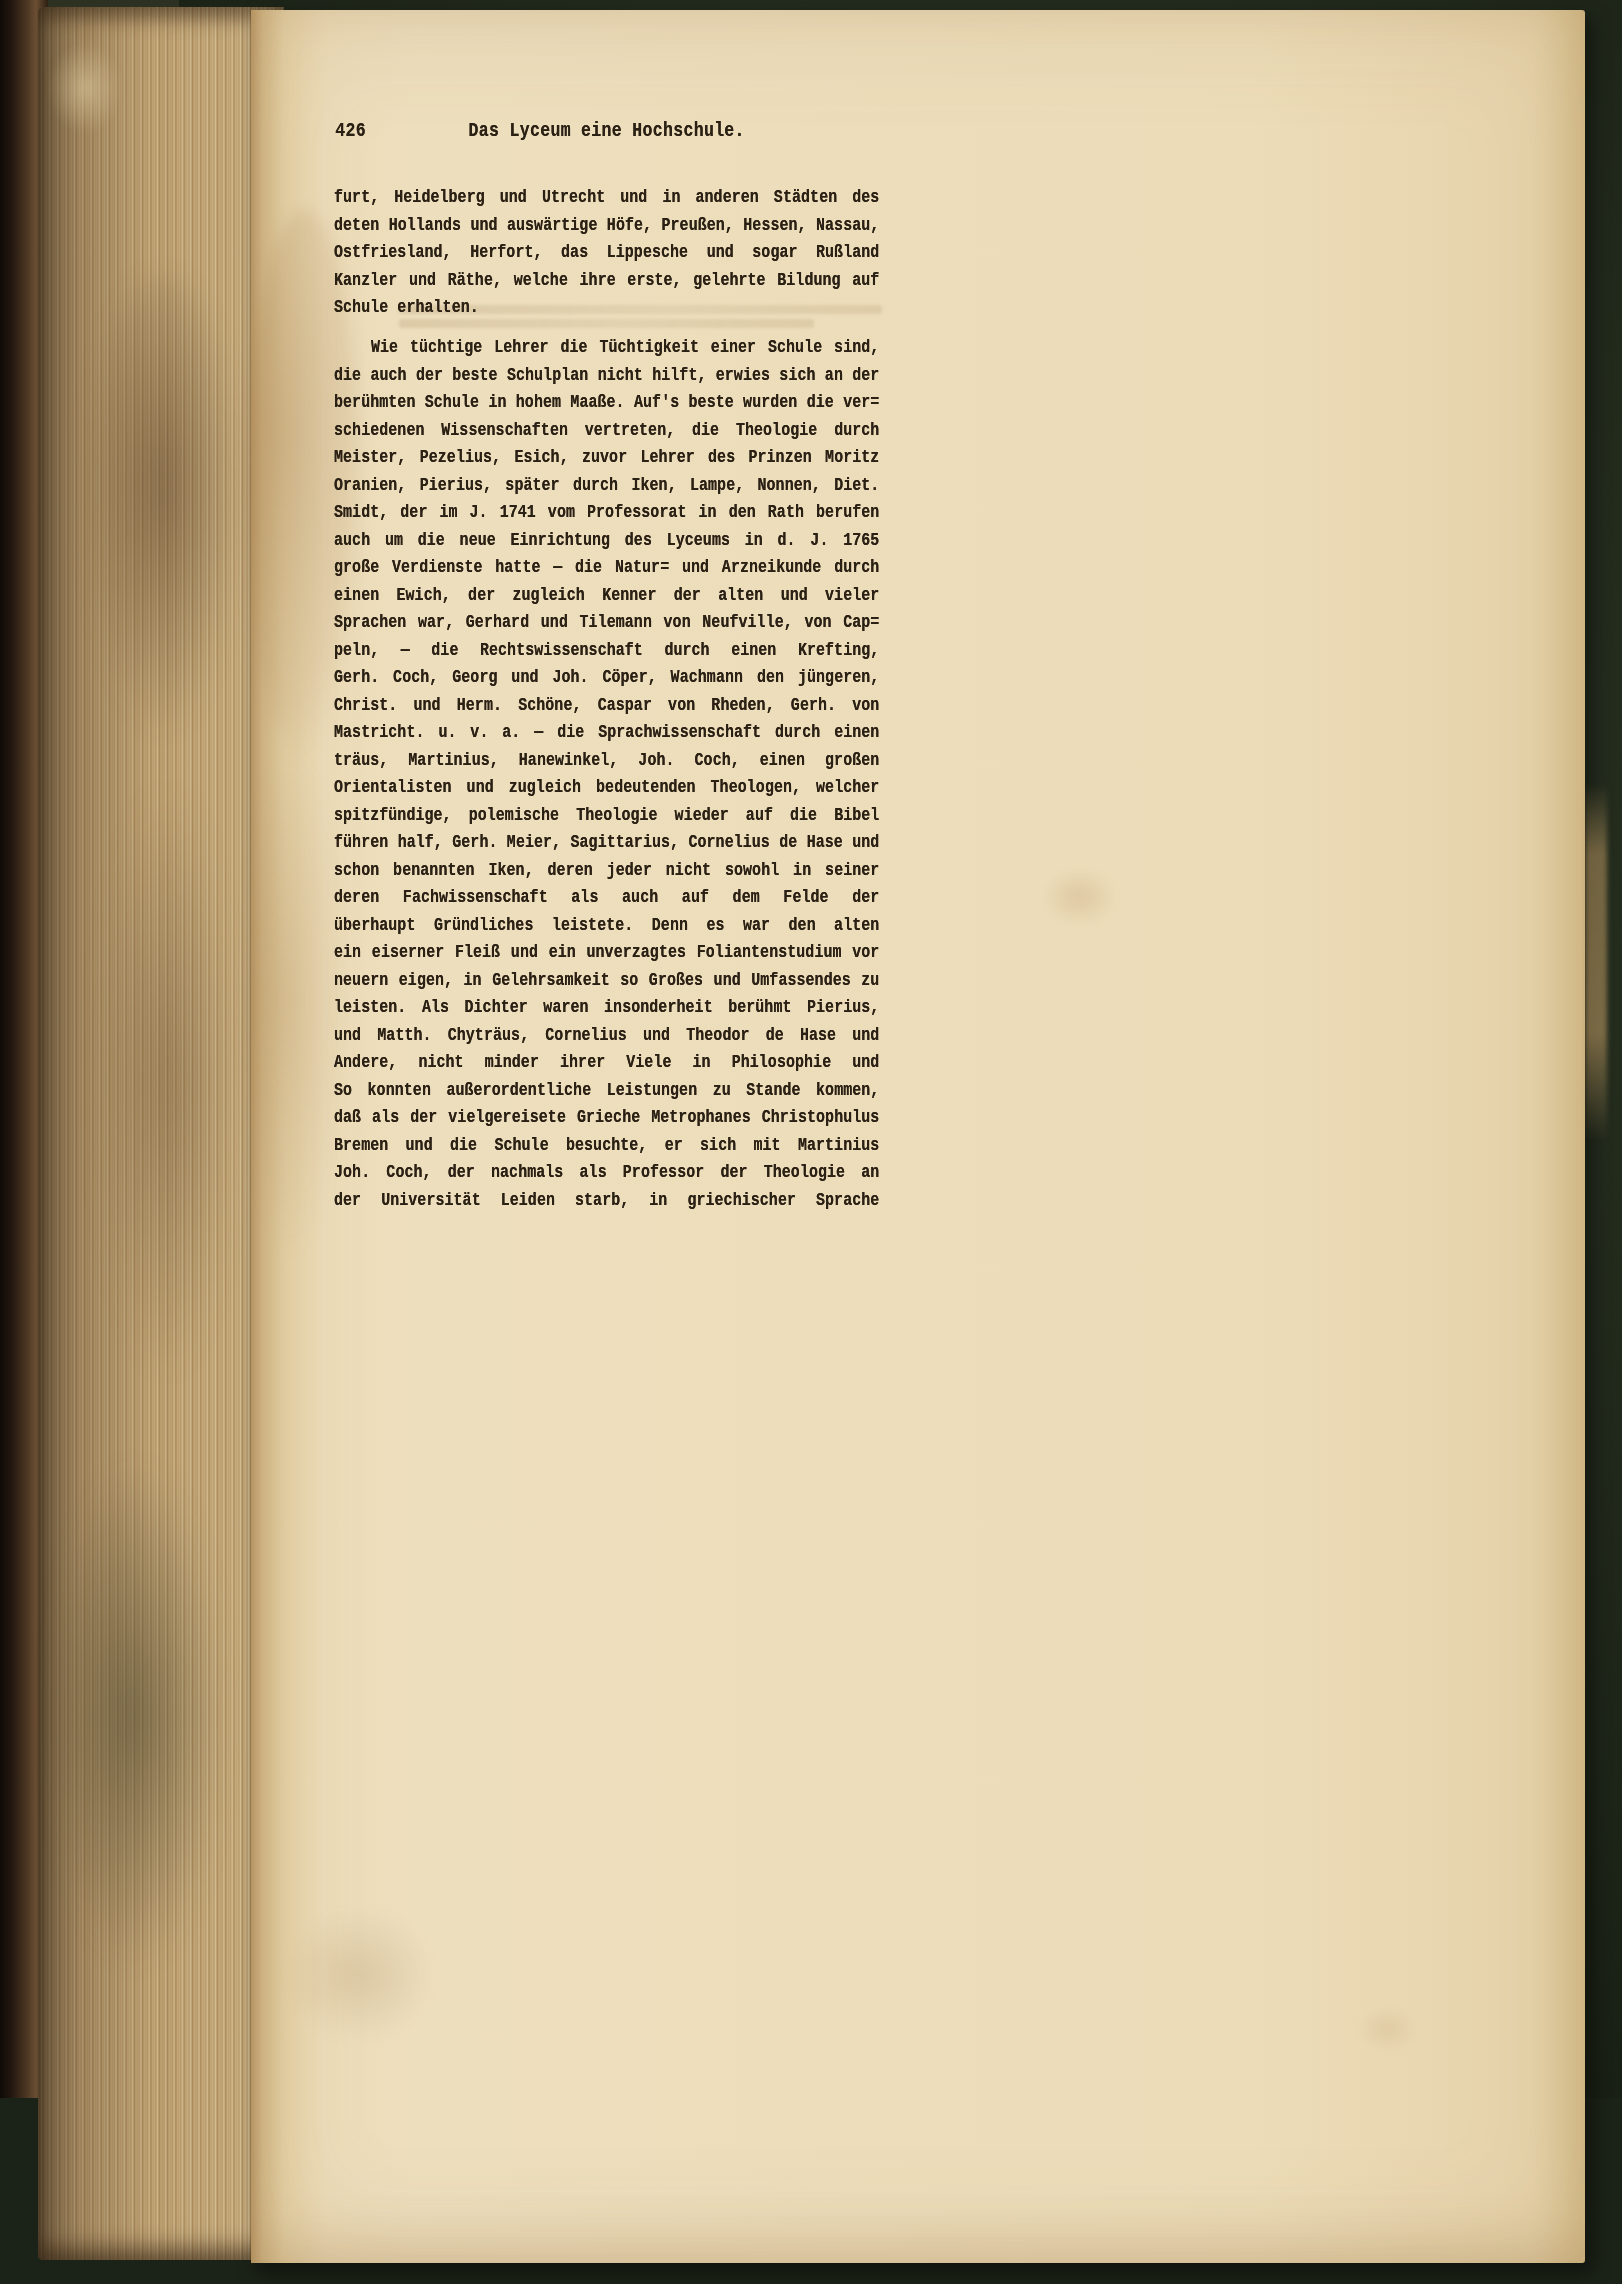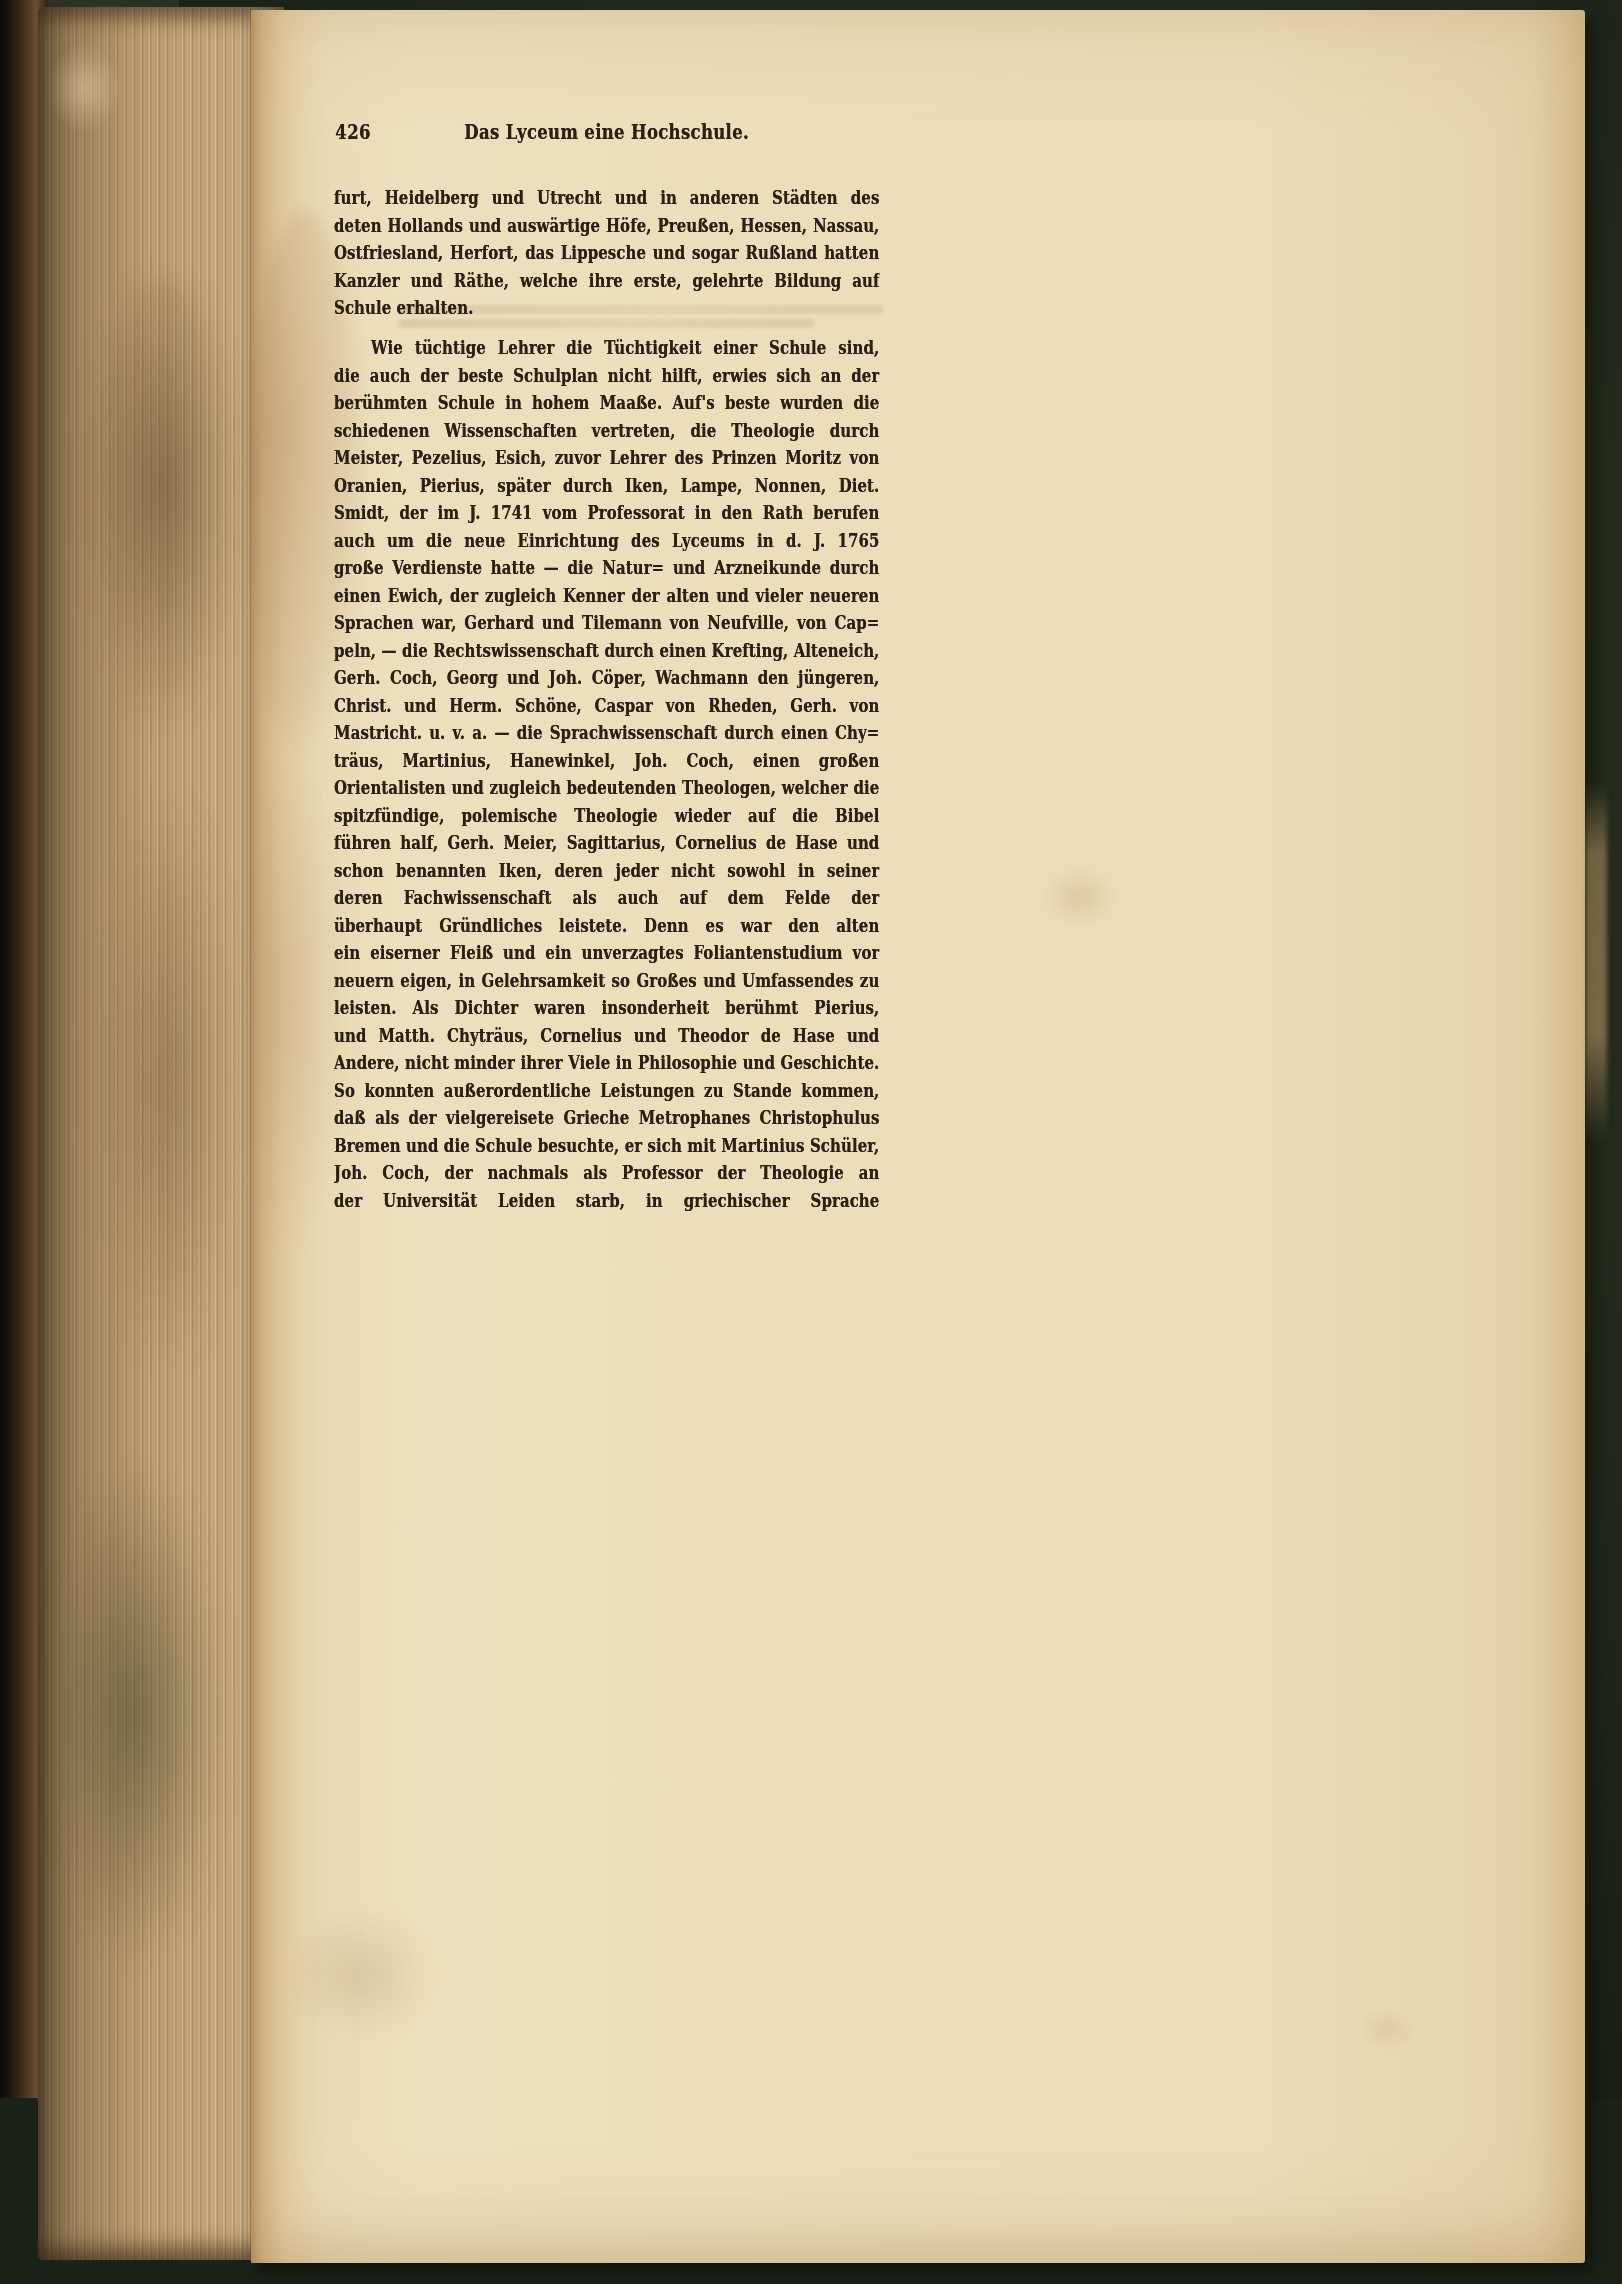--- a/index.html
+++ b/index.html
@@ -5,20 +5,21 @@
   * { margin:0; padding:0; box-sizing:border-box; }
   html, body { width:1623px; height:2284px; }
   body {
     background:#1b2217;
     font-family:"DejaVu Serif", serif;
     overflow:hidden;
   }
   .scene {
     position:relative; width:1623px; height:2098px;
     background: radial-gradient(ellipse at 60% 40%, #2d3526 0%, #232b1d 50%, #141a10 100%);
+    font-family: Liberation Mono, monospace;
   }
   
   .spine {
     position:absolute; left:0; top:0; width:48px; height:100%;
     background: linear-gradient(90deg,#0e0a06 0%, #241810 25%, #4a3622 55%, #6b4e33 75%, #2c1f13 100%);
   }
   
   .cover {
     position:absolute; left:0; top:0; width:179px; height:100%;
     background-color:#2c3122;

